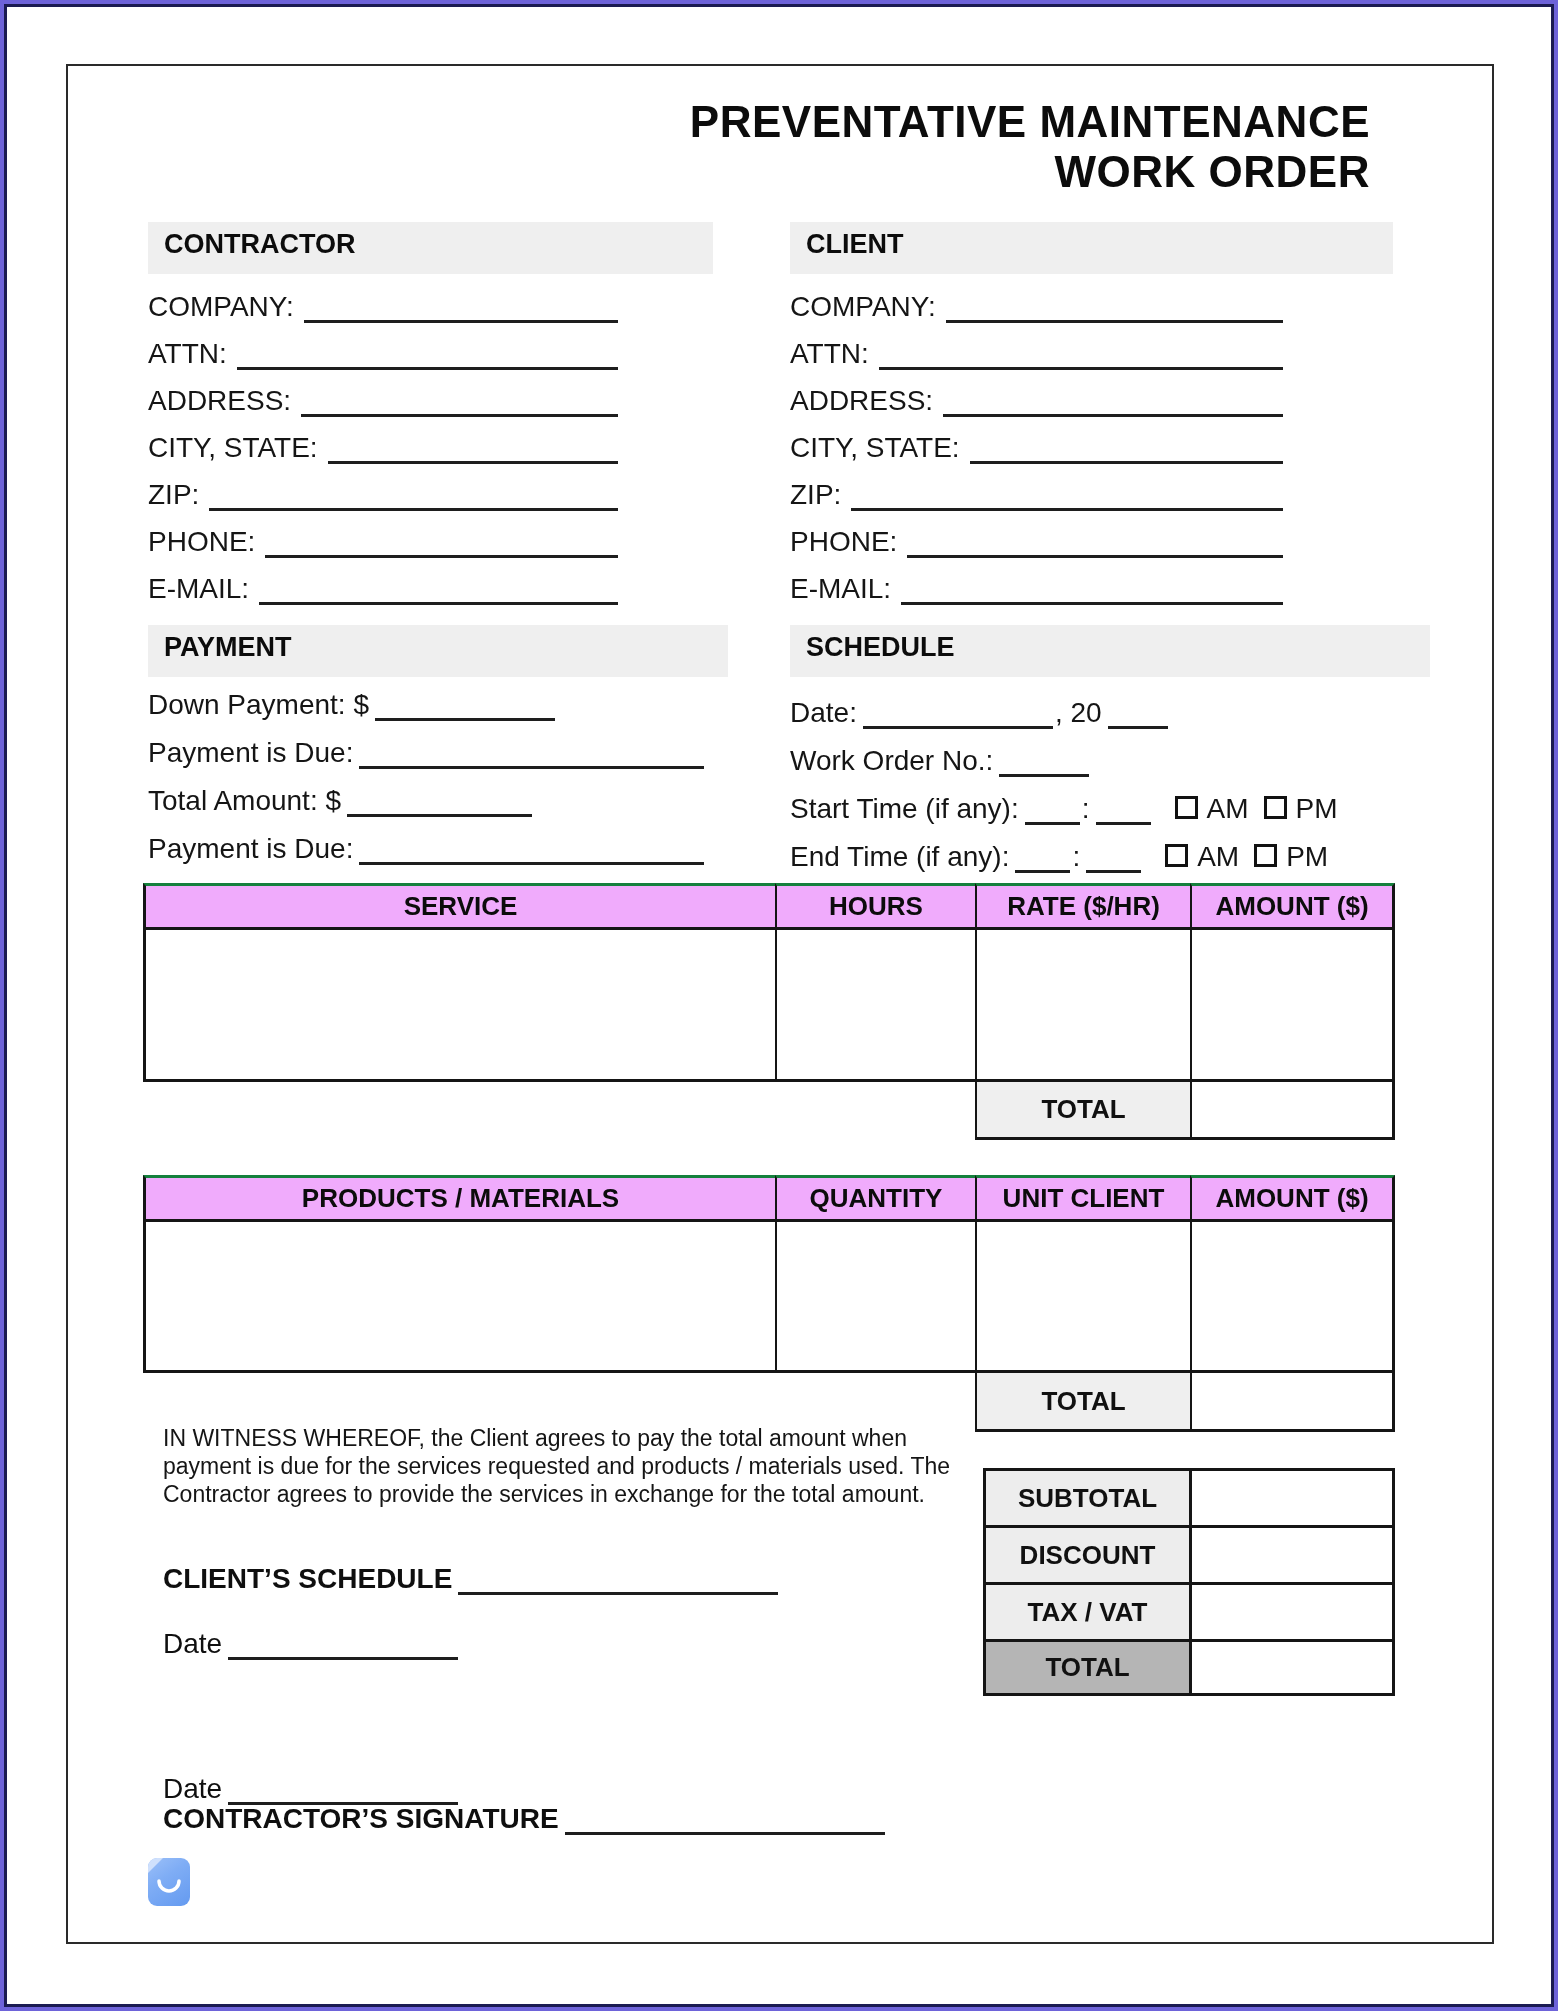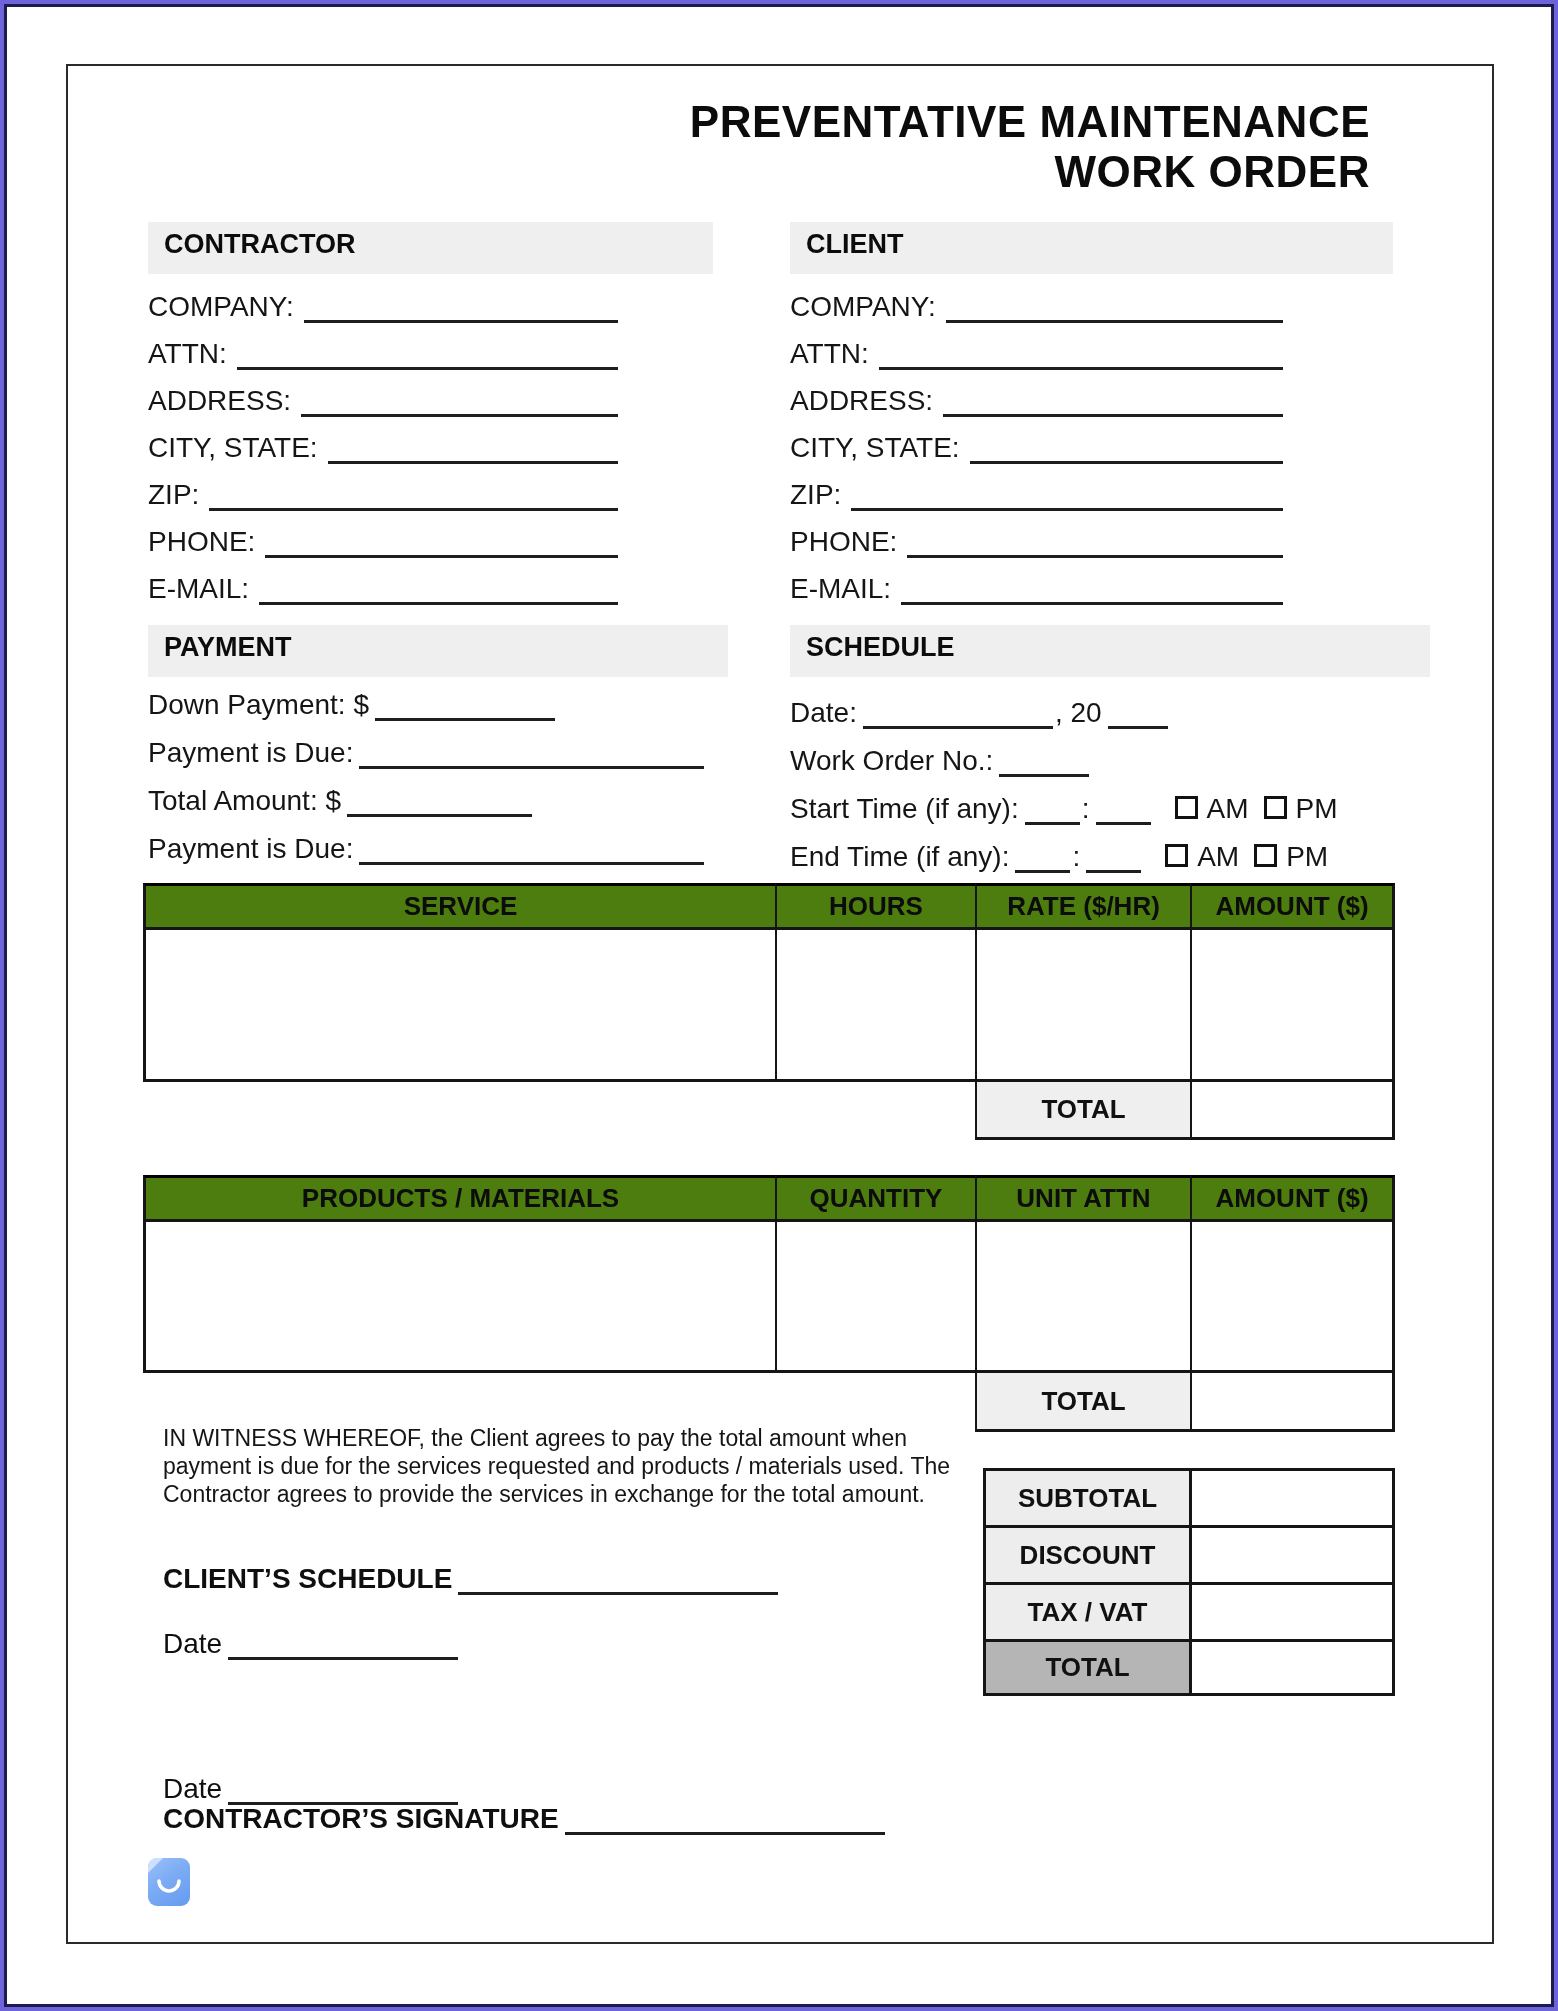--- a/index.html
+++ b/index.html
@@ -39,21 +39,21 @@
   .w320 { width: 320px; } .w230 { width: 230px; }
   .colon { margin-left: 2px; }
   .cb { display: inline-block; width: 17px; height: 17px; border: 3px solid #111; vertical-align: -1px; }
   .cb-am { margin-left: 24px; margin-right: 9px; }
   .cb-pm { margin-left: 15px; margin-right: 9px; }
 
   .grid-table { position: absolute; display: grid; }
   .svc  { left: 143px; top: 883px;  grid-template-columns: 632px 200px 215px 205px; grid-template-rows: 47px 152px 58px; }
   .prod { left: 143px; top: 1175px; grid-template-columns: 632px 200px 215px 205px; grid-template-rows: 47px 151px 59px; }
   .cell { box-sizing: border-box; }
-  .hcell { background: #4d7c0f; border-top: 3px solid #000000; border-bottom: 3px solid #151515;
+  .hcell { background: #f0abfc; border-top: 3px solid #15803d; border-bottom: 3px solid #151515;
            border-left: 2px solid #151515; display: flex; align-items: center; justify-content: center;
            font-weight: bold; font-size: 26px; color: #0c0c0c; }
   .hcell.first { border-left: 3px solid #151515; }
   .hcell.last  { border-right: 3px solid #151515; }
   .bcell { border-left: 2px solid #151515; border-bottom: 3px solid #151515; background: #ffffff; }
   .bcell.first { border-left: 3px solid #151515; }
   .bcell.last  { border-right: 3px solid #151515; }
   .spacer { grid-column: 1 / 3; }
   .tlabel { grid-column: 3; background: #efefef; border-left: 2px solid #151515; border-bottom: 3px solid #151515;
             display: flex; align-items: center; justify-content: center; font-weight: bold; font-size: 26px; }
@@ -210,21 +210,21 @@
     <div class="cell bcell"></div>
     <div class="cell bcell last"></div>
     <div class="cell spacer"></div>
     <div class="cell tlabel">TOTAL</div>
     <div class="cell tvalue"></div>
   </div>
 
   <div class="grid-table prod">
     <div class="cell hcell first">PRODUCTS / MATERIALS</div>
     <div class="cell hcell">QUANTITY</div>
-    <div class="cell hcell">UNIT ATTN</div>
+    <div class="cell hcell">UNIT CLIENT</div>
     <div class="cell hcell last">AMOUNT ($)</div>
     <div class="cell bcell first"></div>
     <div class="cell bcell"></div>
     <div class="cell bcell"></div>
     <div class="cell bcell last"></div>
     <div class="cell spacer"></div>
     <div class="cell tlabel">TOTAL</div>
     <div class="cell tvalue"></div>
   </div>
 

